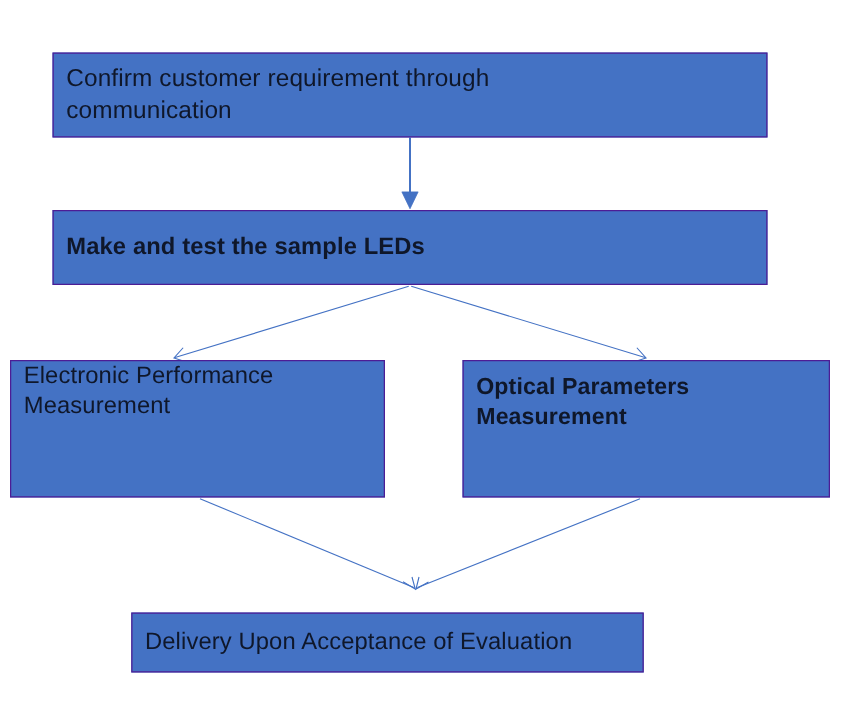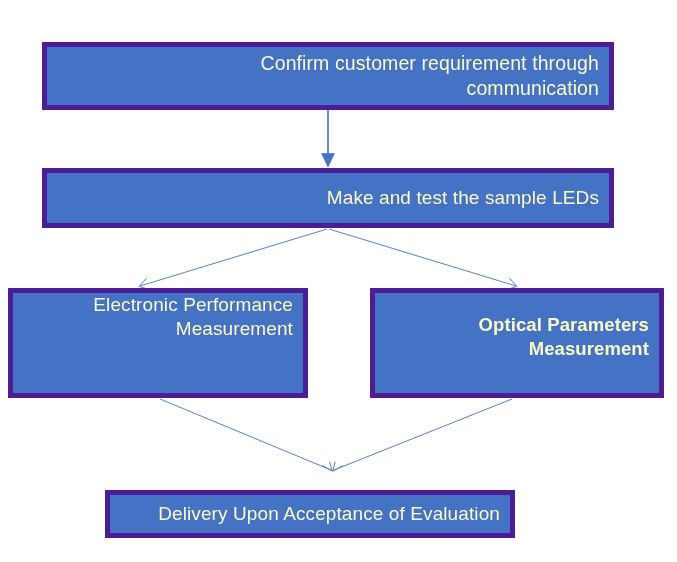--- a/index.html
+++ b/index.html
@@ -23,25 +23,25 @@
     left: 0;
     top: 0;
     width: 677px;
     height: 562px;
     pointer-events: none;
   }
   .node {
     position: absolute;
     box-sizing: border-box;
     background: #4472C4;
-    border: 5px solid #4c1d95;
-    color: #fef9c3;
+    border: 1px solid #4c1d95;
+    color: #0f172a;
     display: flex;
     justify-content: center;
-    text-align: right;
+    text-align: left;
     line-height: 1.28;
     letter-spacing: 0.1px;
     z-index: 2;
   }
   .node .node-label {
     display: block;
     width: 100%;
     padding: 0 10px;
     box-sizing: border-box;
     white-space: pre-line;
@@ -49,32 +49,32 @@
   .v-center { align-items: center; }
   .v-upper  { align-items: flex-start; }
 
   
   #node-confirm-requirement {
     left: 42px;  top: 42px;  width: 572px; height: 68px;
     font-size: 19.5px; font-weight: 400;
   }
   #node-make-test-sample {
     left: 42px;  top: 168px; width: 572px; height: 60px;
-    font-size: 19px; font-weight: 400;
+    font-size: 19px; font-weight: 700;
   }
   #node-electronic-performance {
     left: 8px;   top: 288px; width: 300px; height: 110px;
     font-size: 19px; font-weight: 400;
   }
   #node-electronic-performance .node-label { }
   #node-optical-parameters {
     left: 370px; top: 288px; width: 294px; height: 110px;
     font-size: 18.5px; font-weight: 600;
   }
-  #node-optical-parameters .node-label { padding-top: 20px; }
+  #node-optical-parameters .node-label { padding-top: 8px; }
   #node-delivery-acceptance {
     left: 105px; top: 472px; width: 410px; height: 48px;
     font-size: 19px; font-weight: 400; margin-top: 18px;
   }
 </style>
 </head>
 <body>
 
 <div id="canvas">
 

